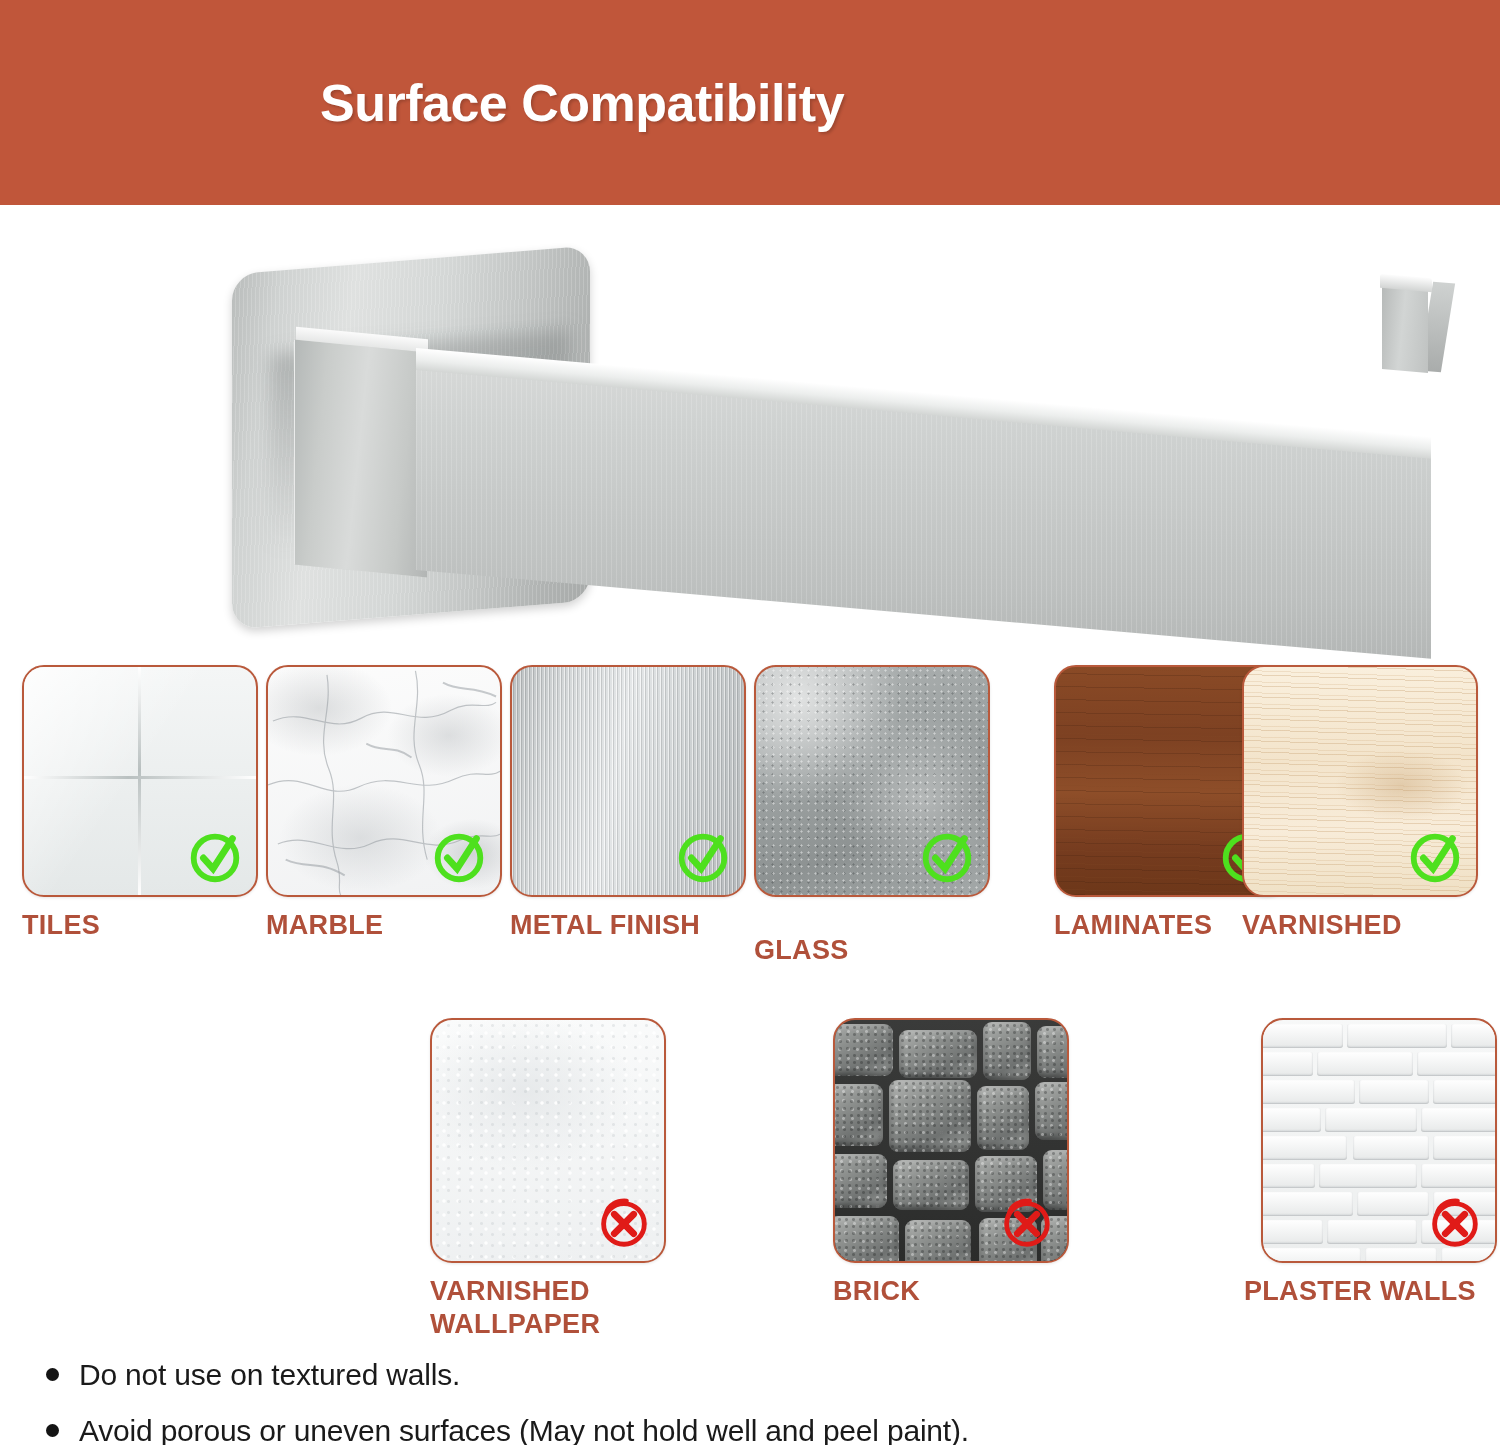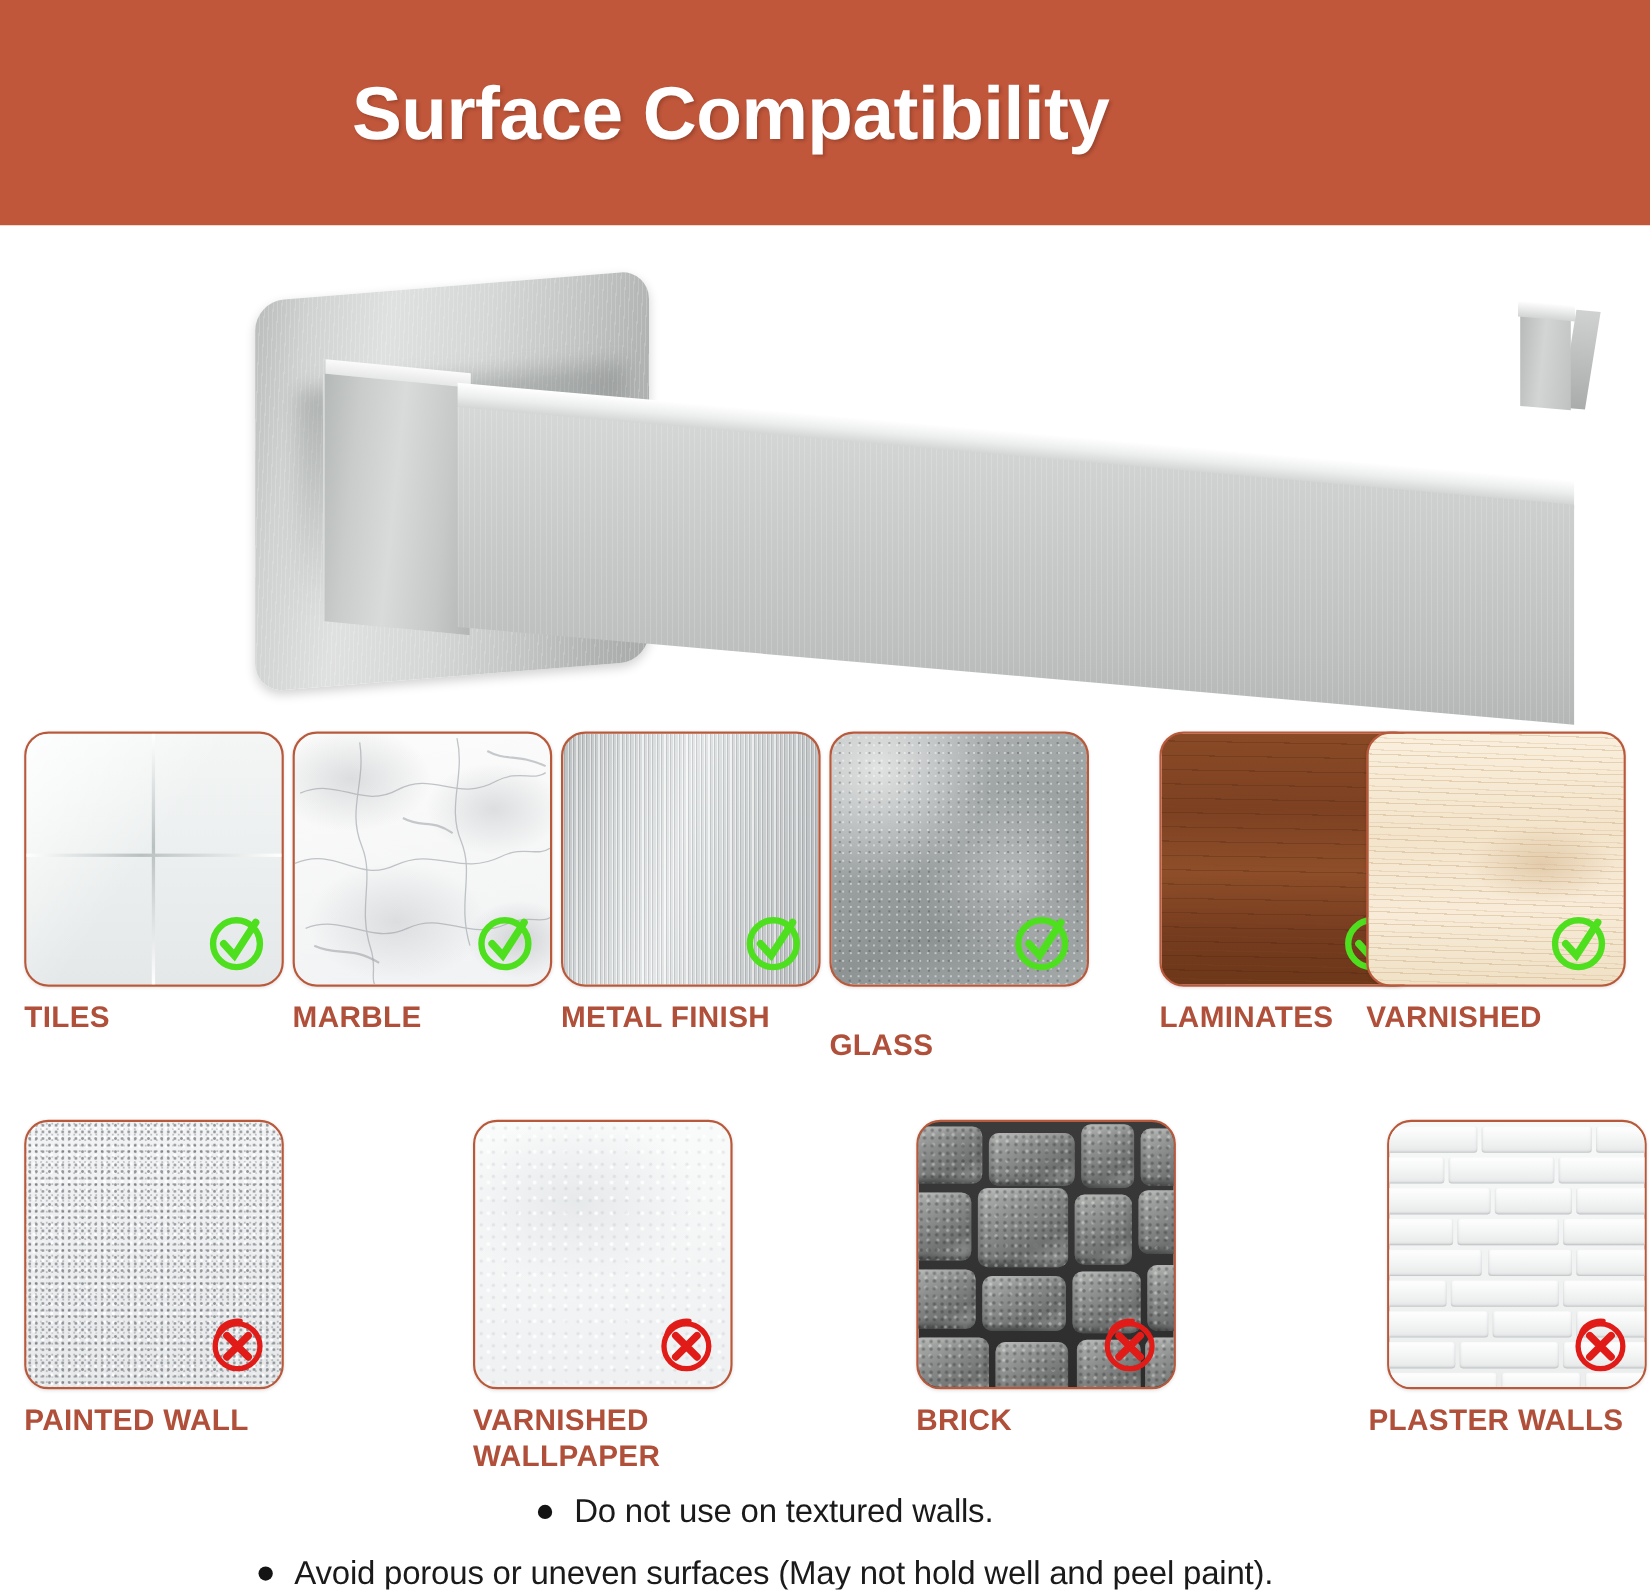--- a/index.html
+++ b/index.html
@@ -13,21 +13,21 @@
 
   
   .header{
     position:absolute;left:0;top:0;width:1500px;height:205px;
     background:#c0563a;
     display:flex;align-items:center;
   }
   .header-title{
     margin-left:320px;
     color:#ffffff;
-    font-size:68px;
+    font-size:52px;
     font-weight:bold;
     letter-spacing:-0.5px;
     line-height:1;
     text-shadow:2px 2px 3px rgba(0,0,0,.18);
     white-space:nowrap;
   }
 
   
   .hero{
     position:absolute;left:0;top:205px;width:1500px;height:450px;
@@ -271,21 +271,20 @@
     box-shadow:inset 0 -1px 2px rgba(150,155,158,.55);
   }
 
   
   .bullets{
     position:absolute;left:46px;top:1357px;width:1300px;
   }
   .bullet-row{
     display:flex;align-items:flex-start;
     margin-bottom:21px;
-    justify-content:center;
   }
   .bullet-dot{
     width:13px;height:13px;border-radius:50%;
     background:#141414;
     margin:11px 20px 0 0;flex:none;
   }
   .bullet-text{
     color:#1a1a1a;
     font-size:30px;
     line-height:1.18;
@@ -414,35 +413,20 @@
             </g>
           </svg>
       </div>
     </div>
     <div class="caption" style="top:244px;">VARNISHED</div>
   </div>
 </div>
 
 <div class="row row-2">
 
-  <div class="cell" style="left:22px;top:0;width:236px;">
-    <div class="swatch tex-painted" style="width:236px;height:245px;">
-      <div class="stipple"></div>
-      <div class="badge">
-        <svg viewBox="0 0 64 64">
-            <g fill="none" stroke="#e01b18" stroke-width="5" stroke-linecap="round">
-              <circle cx="33" cy="34" r="21"></circle>
-              <path d="M23 24 L43 44 M43 24 L23 44" stroke-width="7"></path>
-              <path d="M14 24 C16 14,26 9,36 10" stroke-width="4"></path>
-            </g>
-          </svg>
-      </div>
-    </div>
-    <div class="caption" style="top:257px;">PAINTED WALL</div>
-  </div>
 
   <div class="cell" style="left:430px;top:0;width:236px;">
     <div class="swatch tex-wallpaper" style="width:236px;height:245px;">
       <div class="stipple"></div>
       <div class="badge">
         <svg viewBox="0 0 64 64">
             <g fill="none" stroke="#e01b18" stroke-width="5" stroke-linecap="round">
               <circle cx="33" cy="34" r="21"></circle>
               <path d="M23 24 L43 44 M43 24 L23 44" stroke-width="7"></path>
               <path d="M14 24 C16 14,26 9,36 10" stroke-width="4"></path>

